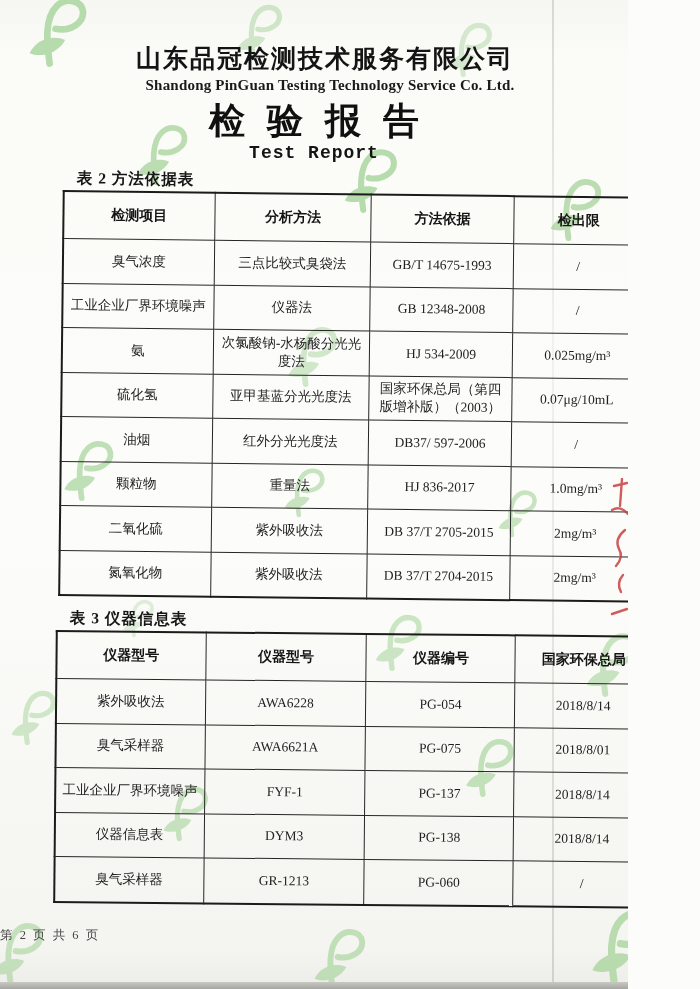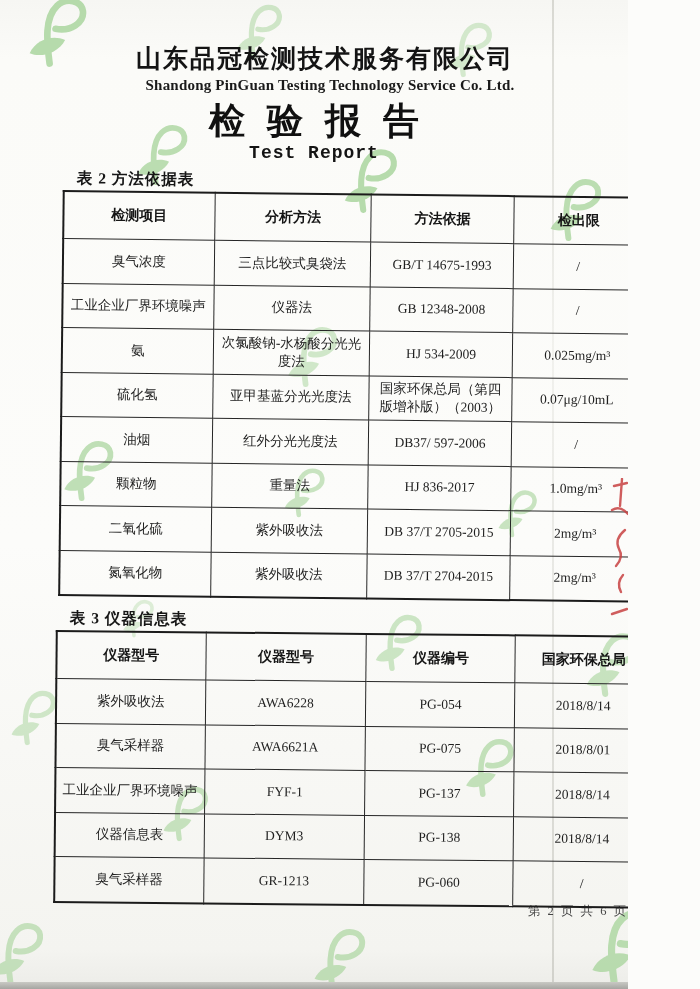--- a/index.html
+++ b/index.html
@@ -66,21 +66,21 @@
     border:1.4px solid #262626;
     text-align:center;vertical-align:middle;
     padding:1px 6px;
     color:#1e1e1e;
   }
   th{font-size:14px;font-weight:bold;height:44px;color:#151515;}
   td{font-size:13.5px;height:41.5px;line-height:1.35;}
   .t2 col.c1{width:26%}.t2 col.c2{width:27%}.t2 col.c3{width:24.5%}.t2 col.c4{width:22.5%}
   .t3 col.c1{width:25%}.t3 col.c2{width:27%}.t3 col.c3{width:25%}.t3 col.c4{width:23%}
   .footer{
-    text-align:right;
+    margin-top:24px;text-align:left;
     font-size:12.5px;color:#454545;letter-spacing:2px;
   }
   .redmarks{position:absolute;right:-2px;top:478px;z-index:3;}
 </style>
 </head>
 <body>
 
 <div class="page">
 
   <svg width="0" height="0" style="position:absolute" aria-hidden="true">

